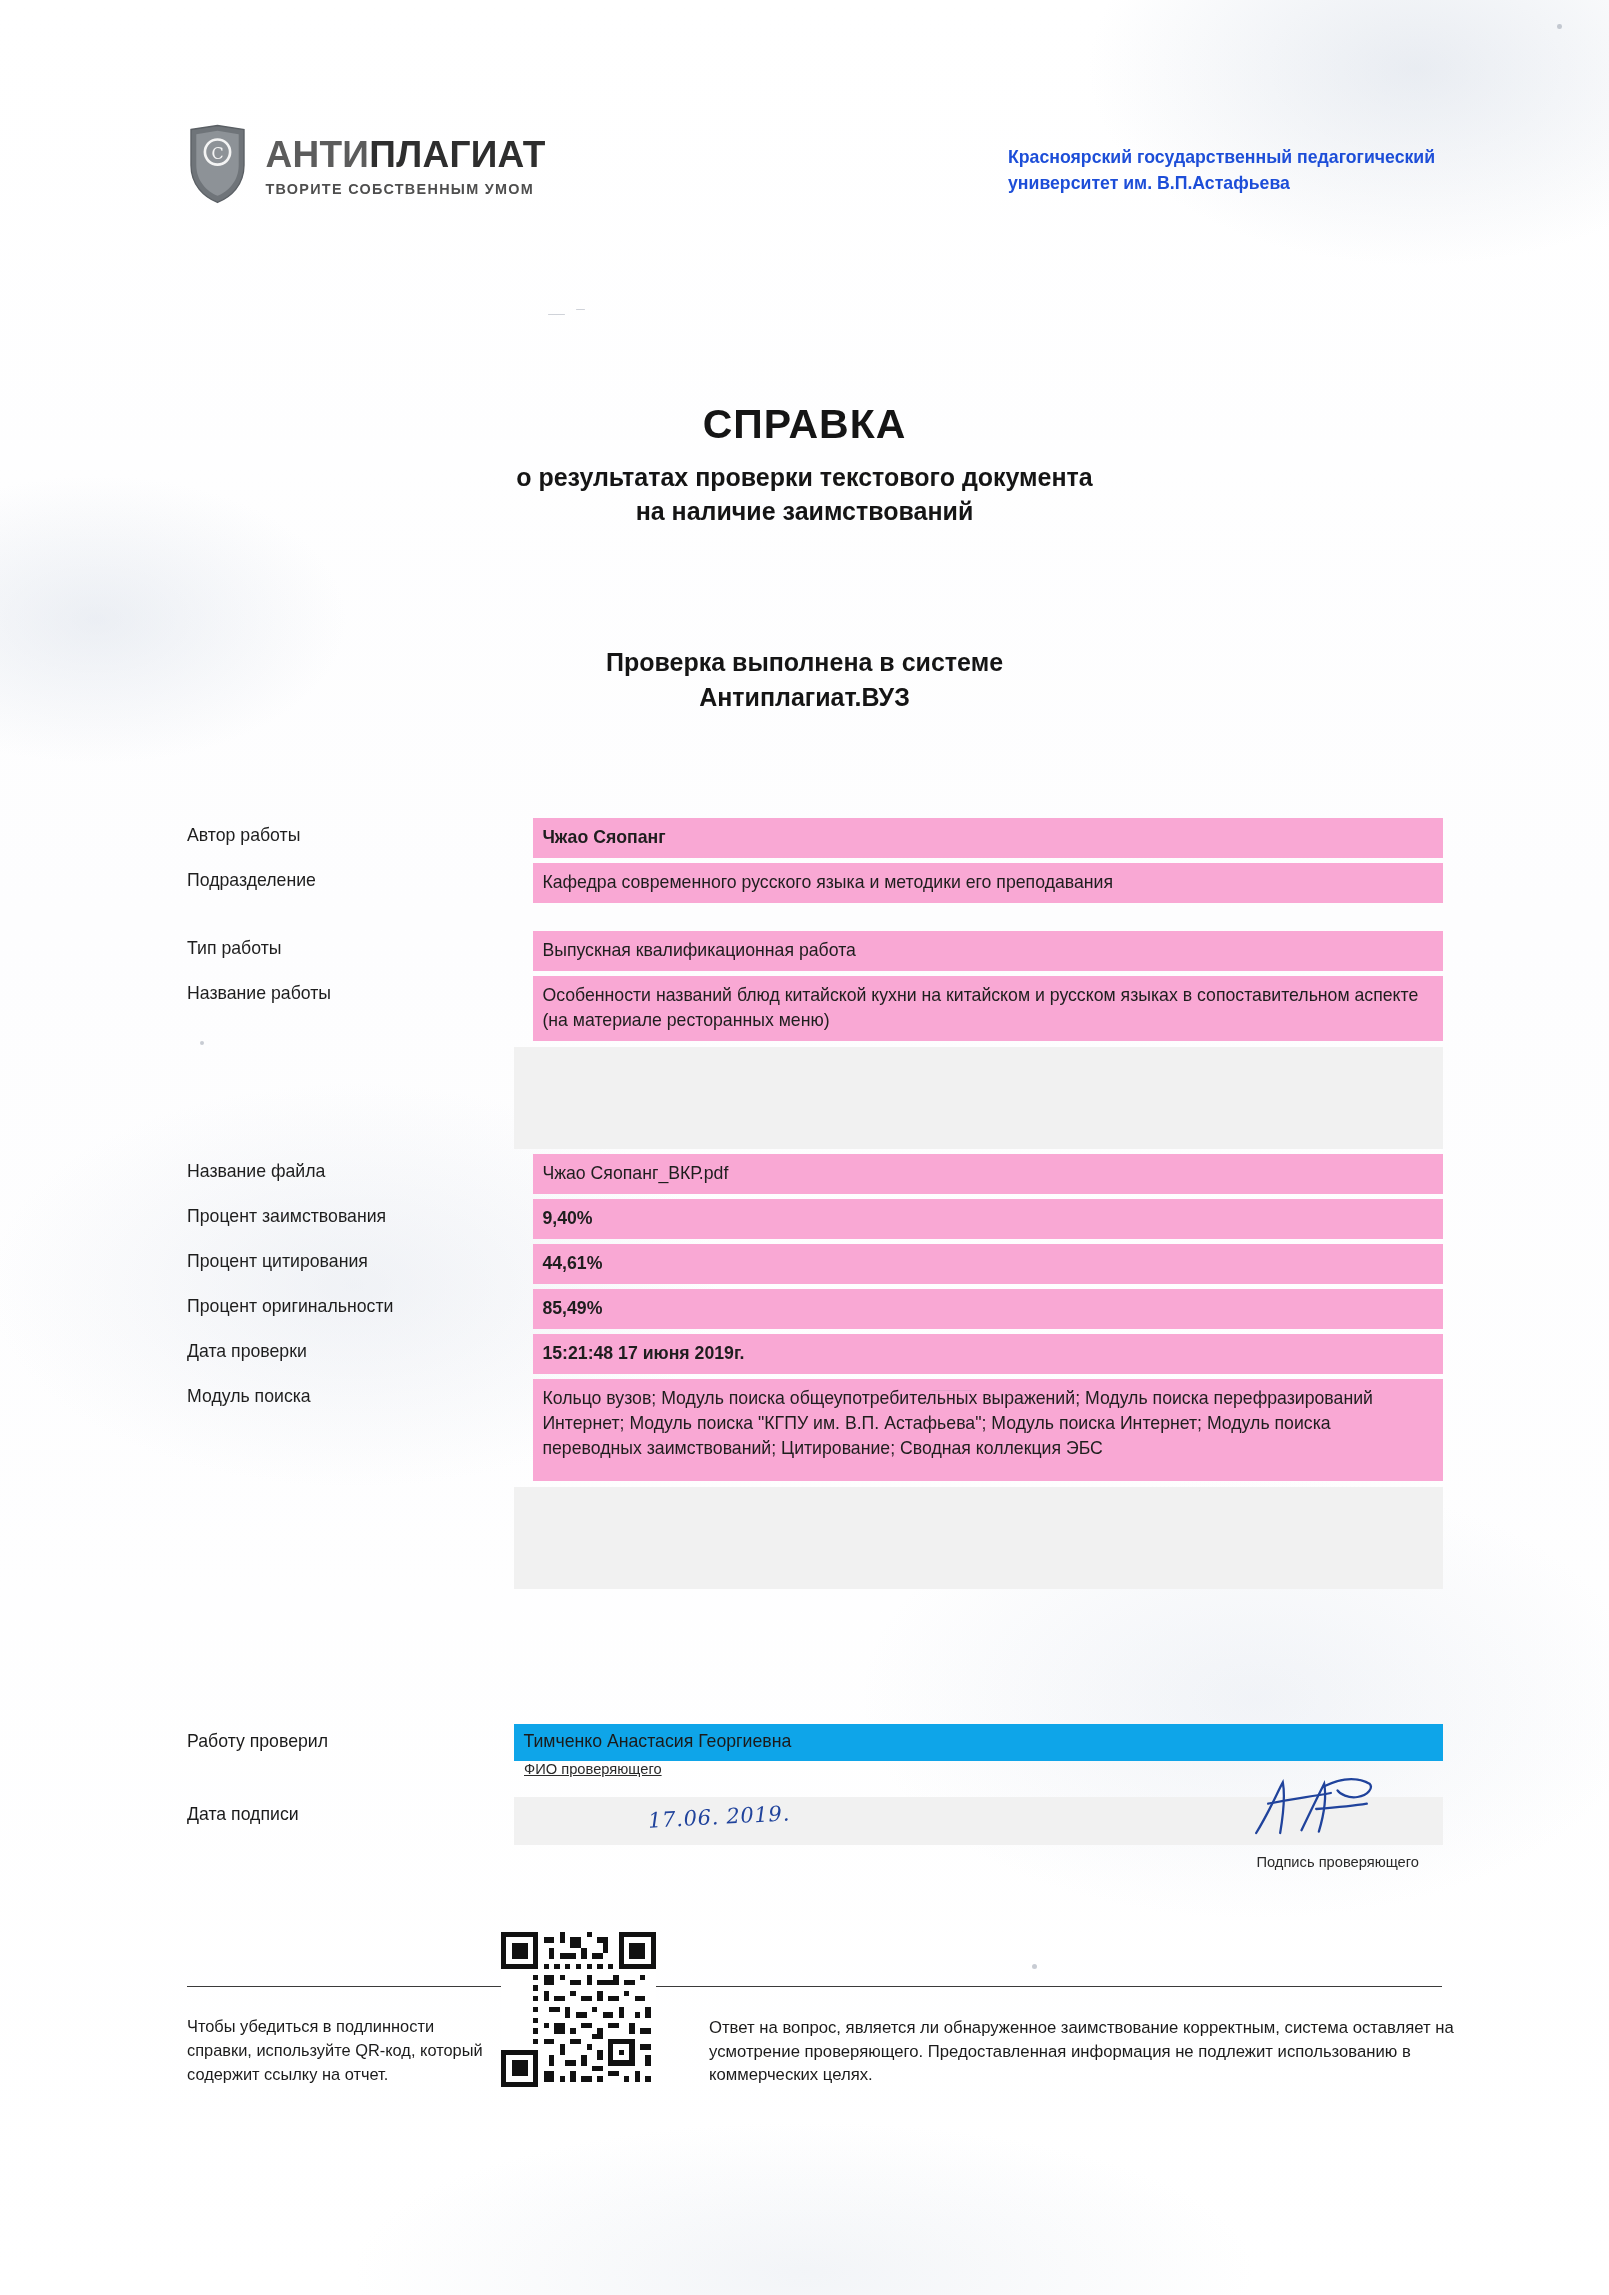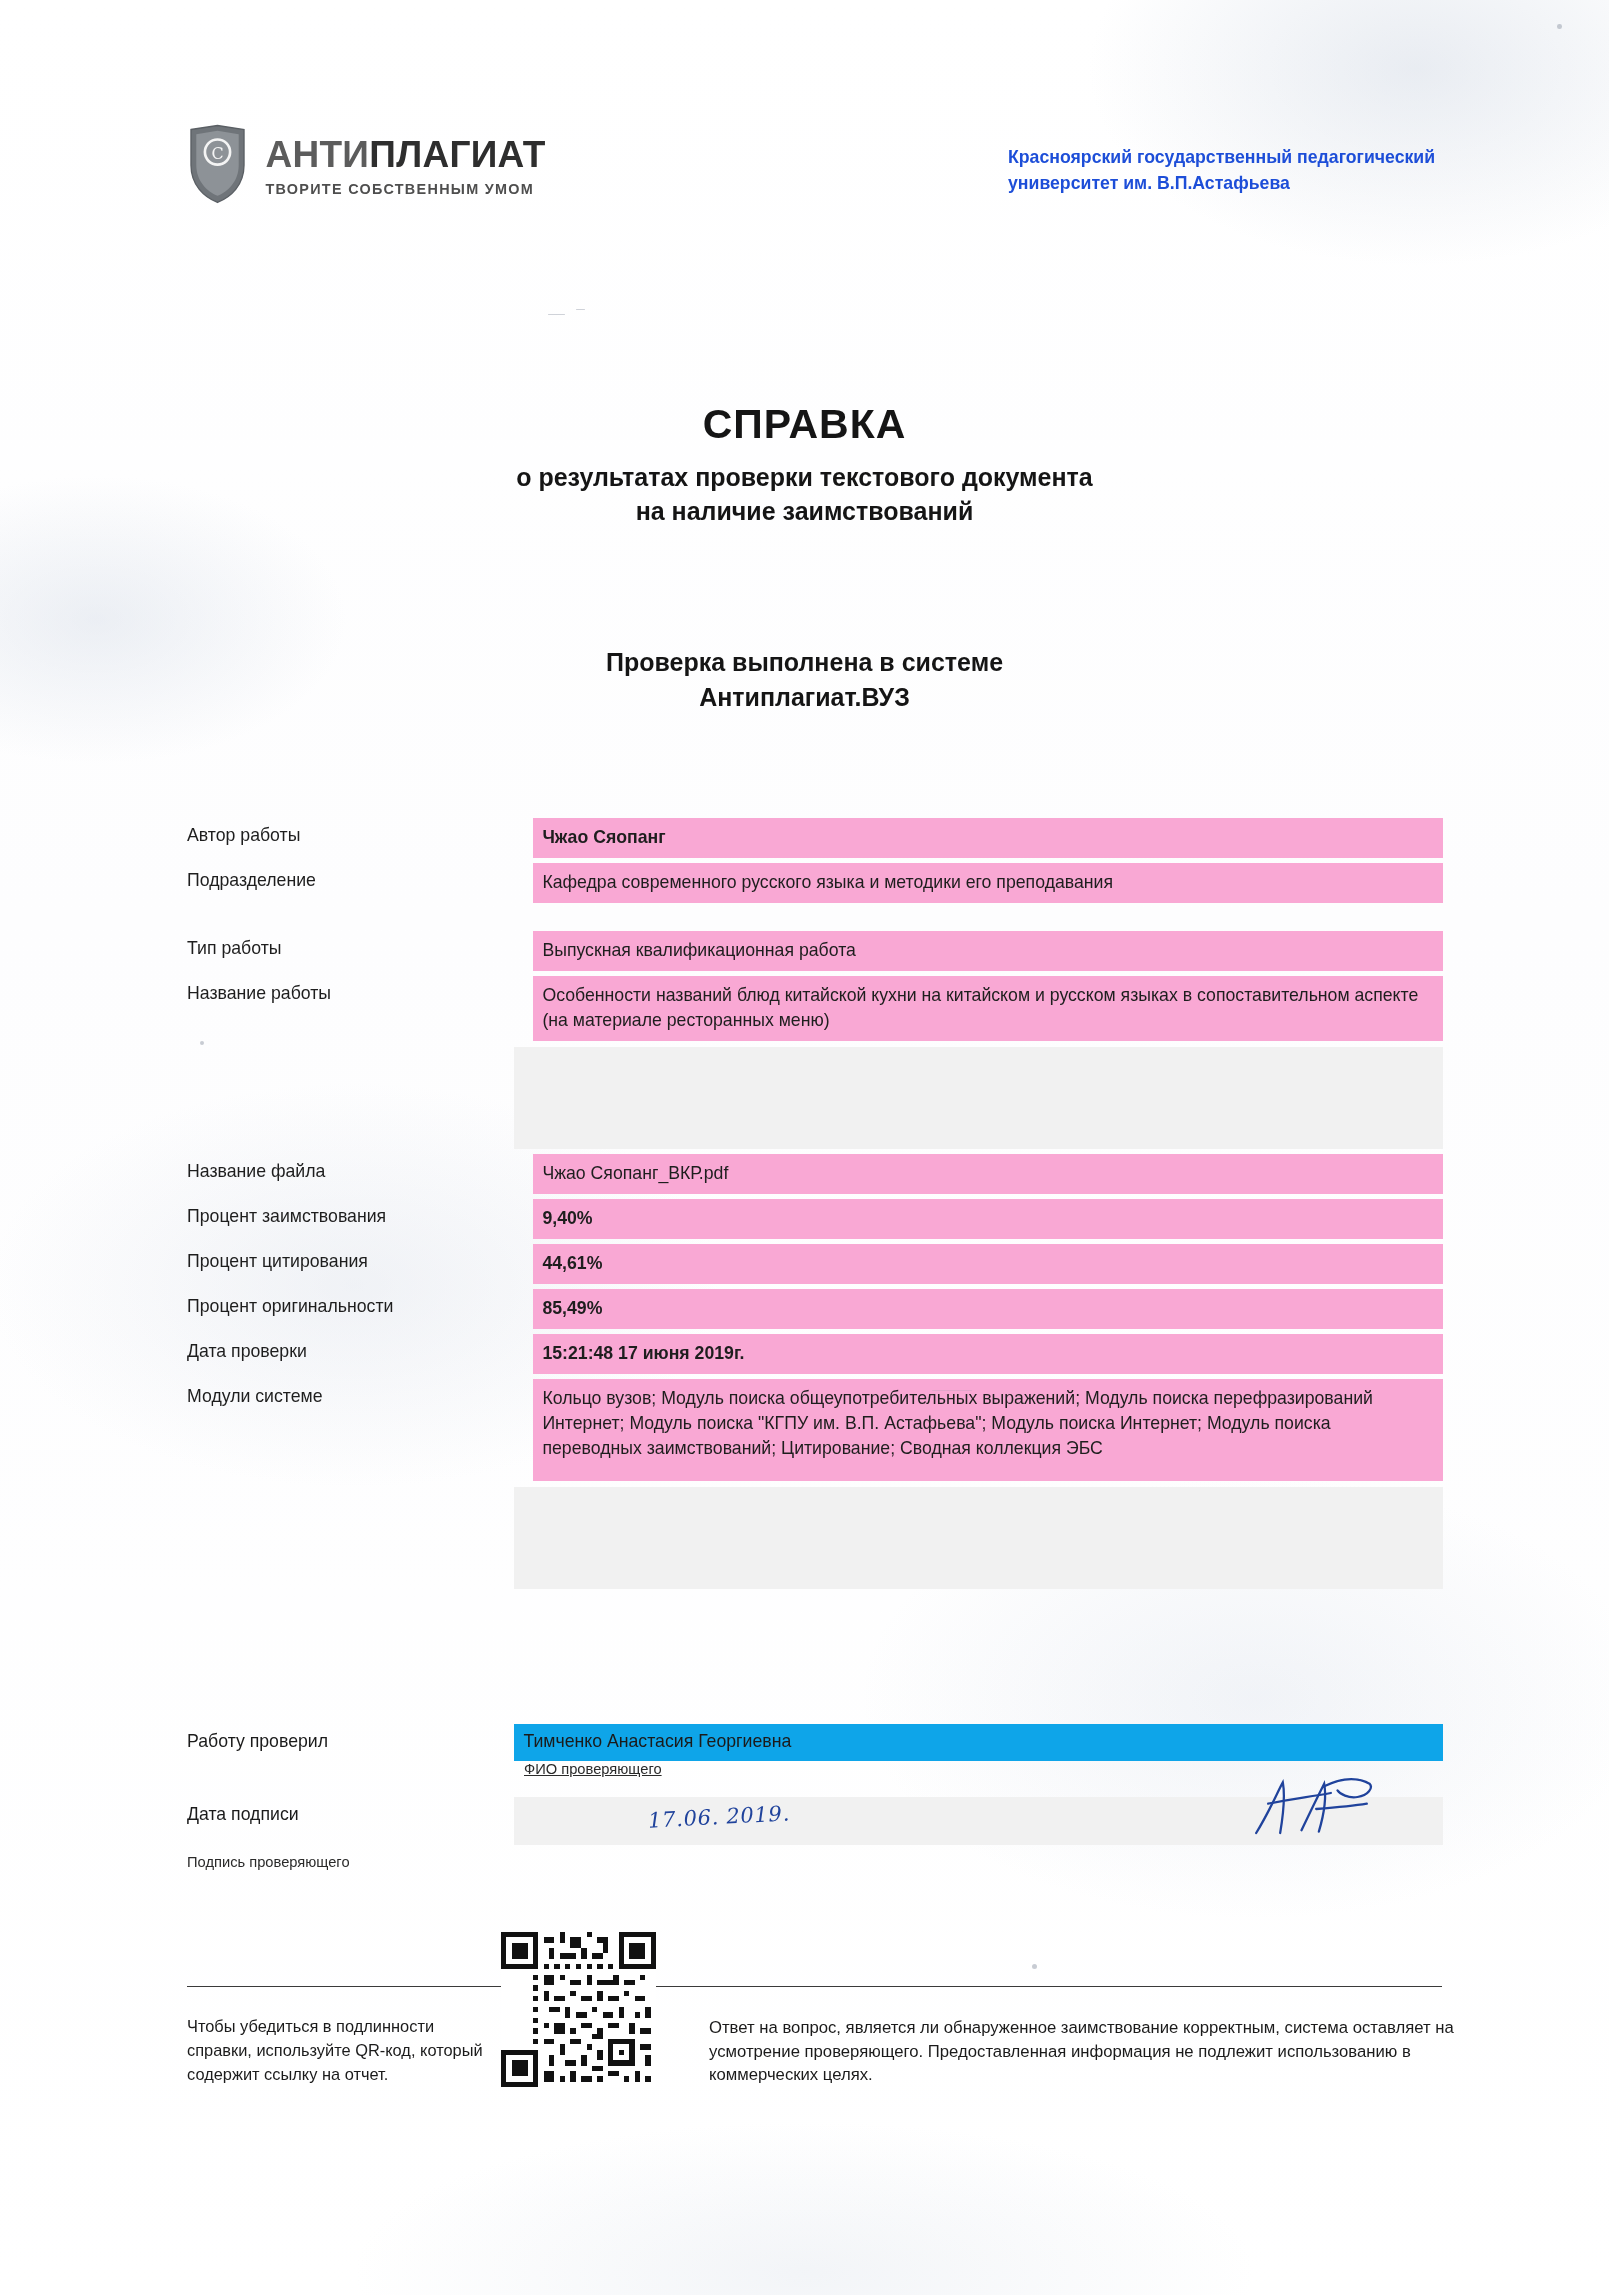--- a/index.html
+++ b/index.html
@@ -210,21 +210,21 @@
     letter-spacing: 0.7px;
   }
   .signature {
     position: absolute;
     right: 60px;
     top: -28px;
     width: 147px;
     height: 80px;
   }
   .sign-caption {
-    text-align: left;
+    text-align: right;
     font-size: 14.7px;
     color: #2a2a2a;
     margin-top: 9.4px;
     padding-right: 24px;
   }
 
   
   .divider {
     position: absolute;
     left: 187px;
@@ -357,21 +357,21 @@
       <div class="label">Процент оригинальности</div>
       <div class="value bold">85,49%</div>
     </div>
 
     <div class="row">
       <div class="label">Дата проверки</div>
       <div class="value bold">15:21:48   17 июня 2019г.</div>
     </div>
 
     <div class="row">
-      <div class="label">Модули системе</div>
+      <div class="label">Модуль поиска</div>
       <div class="value" style="min-height:102px">Кольцо вузов; Модуль поиска общеупотребительных выражений; Модуль поиска перефразирований Интернет; Модуль поиска "КГПУ им. В.П. Астафьева"; Модуль поиска Интернет; Модуль поиска переводных заимствований; Цитирование; Сводная коллекция ЭБС</div>
     </div>
 
     <div class="spacer-band h2"></div>
   </div>
 
   <div class="reviewer">
     <div class="rev-row">
       <div class="rev-label">Работу проверил</div>
       <div class="rev-value">Тимченко Анастасия Георгиевна</div>

